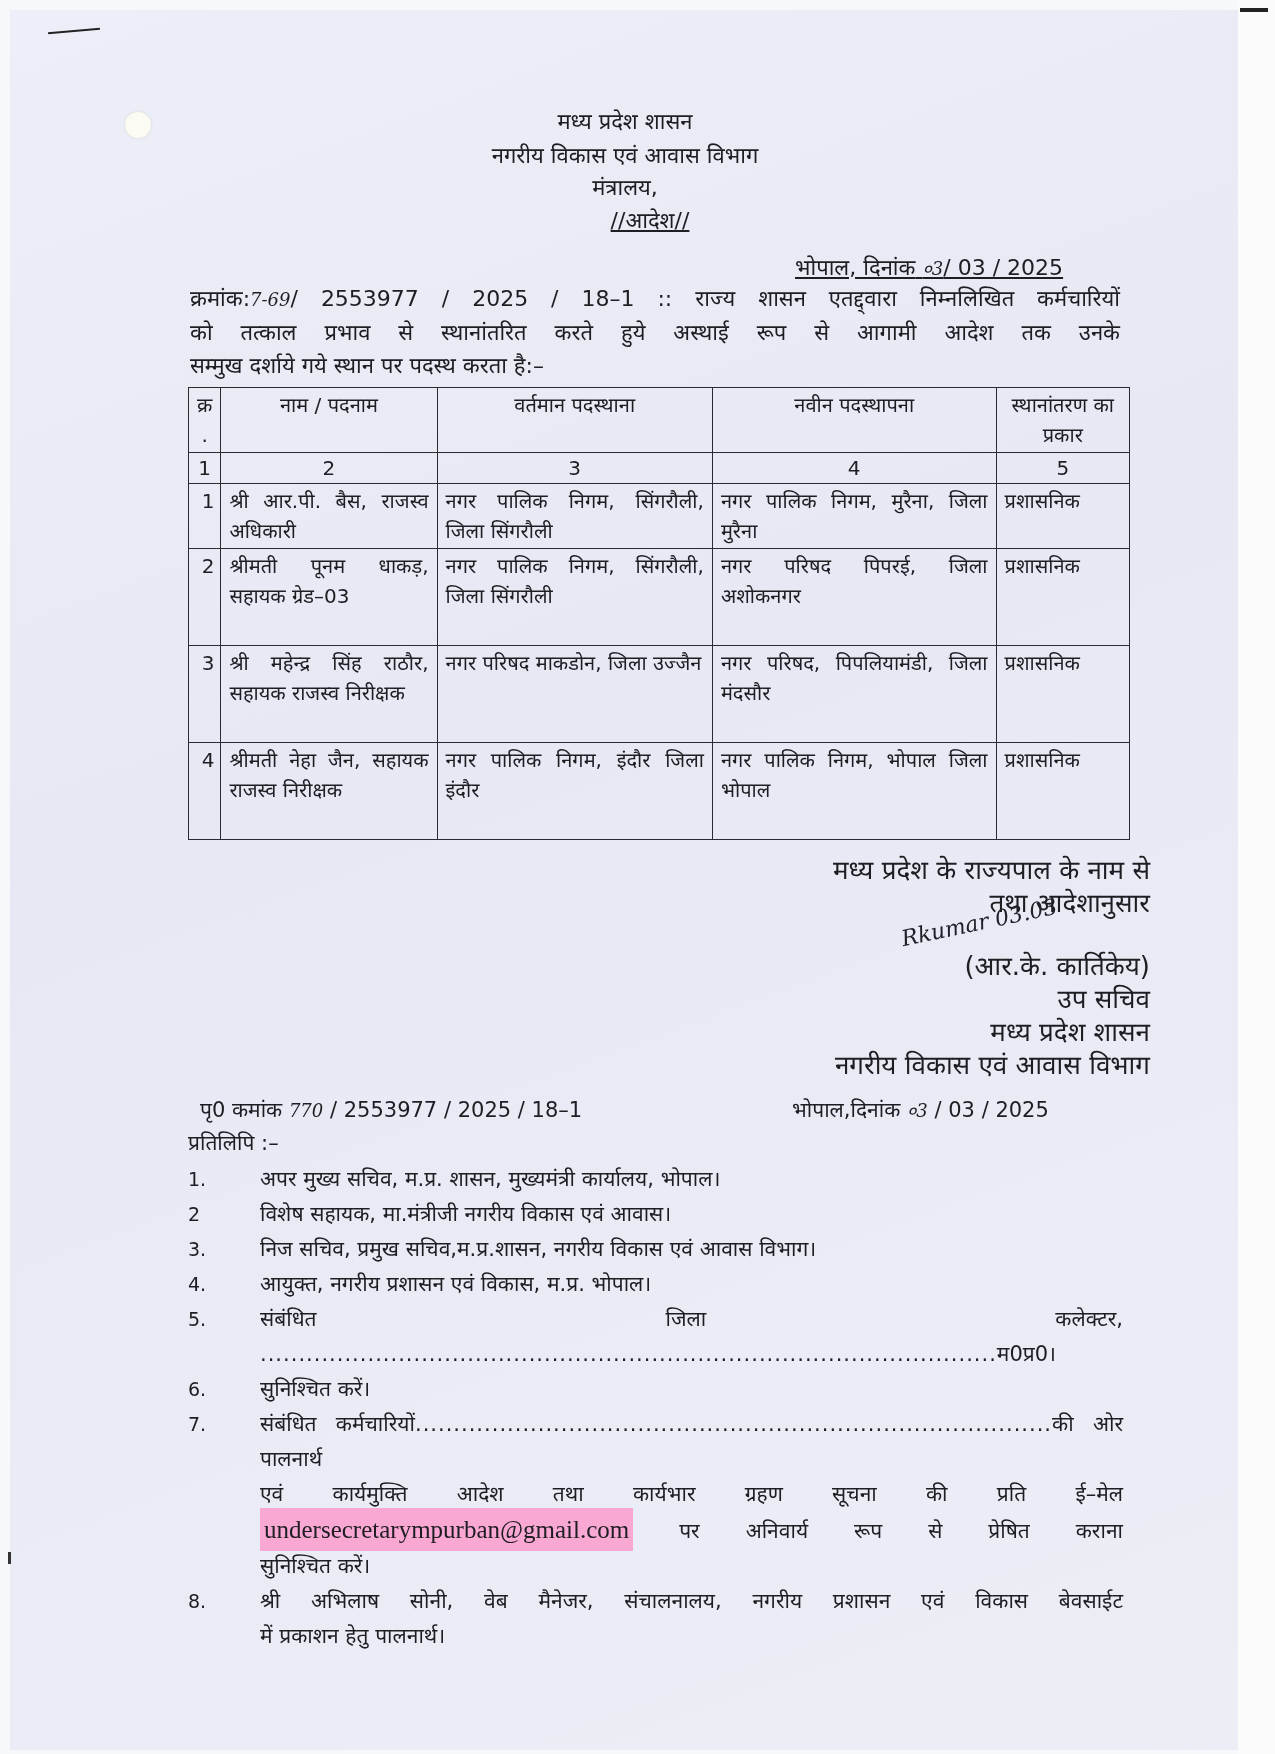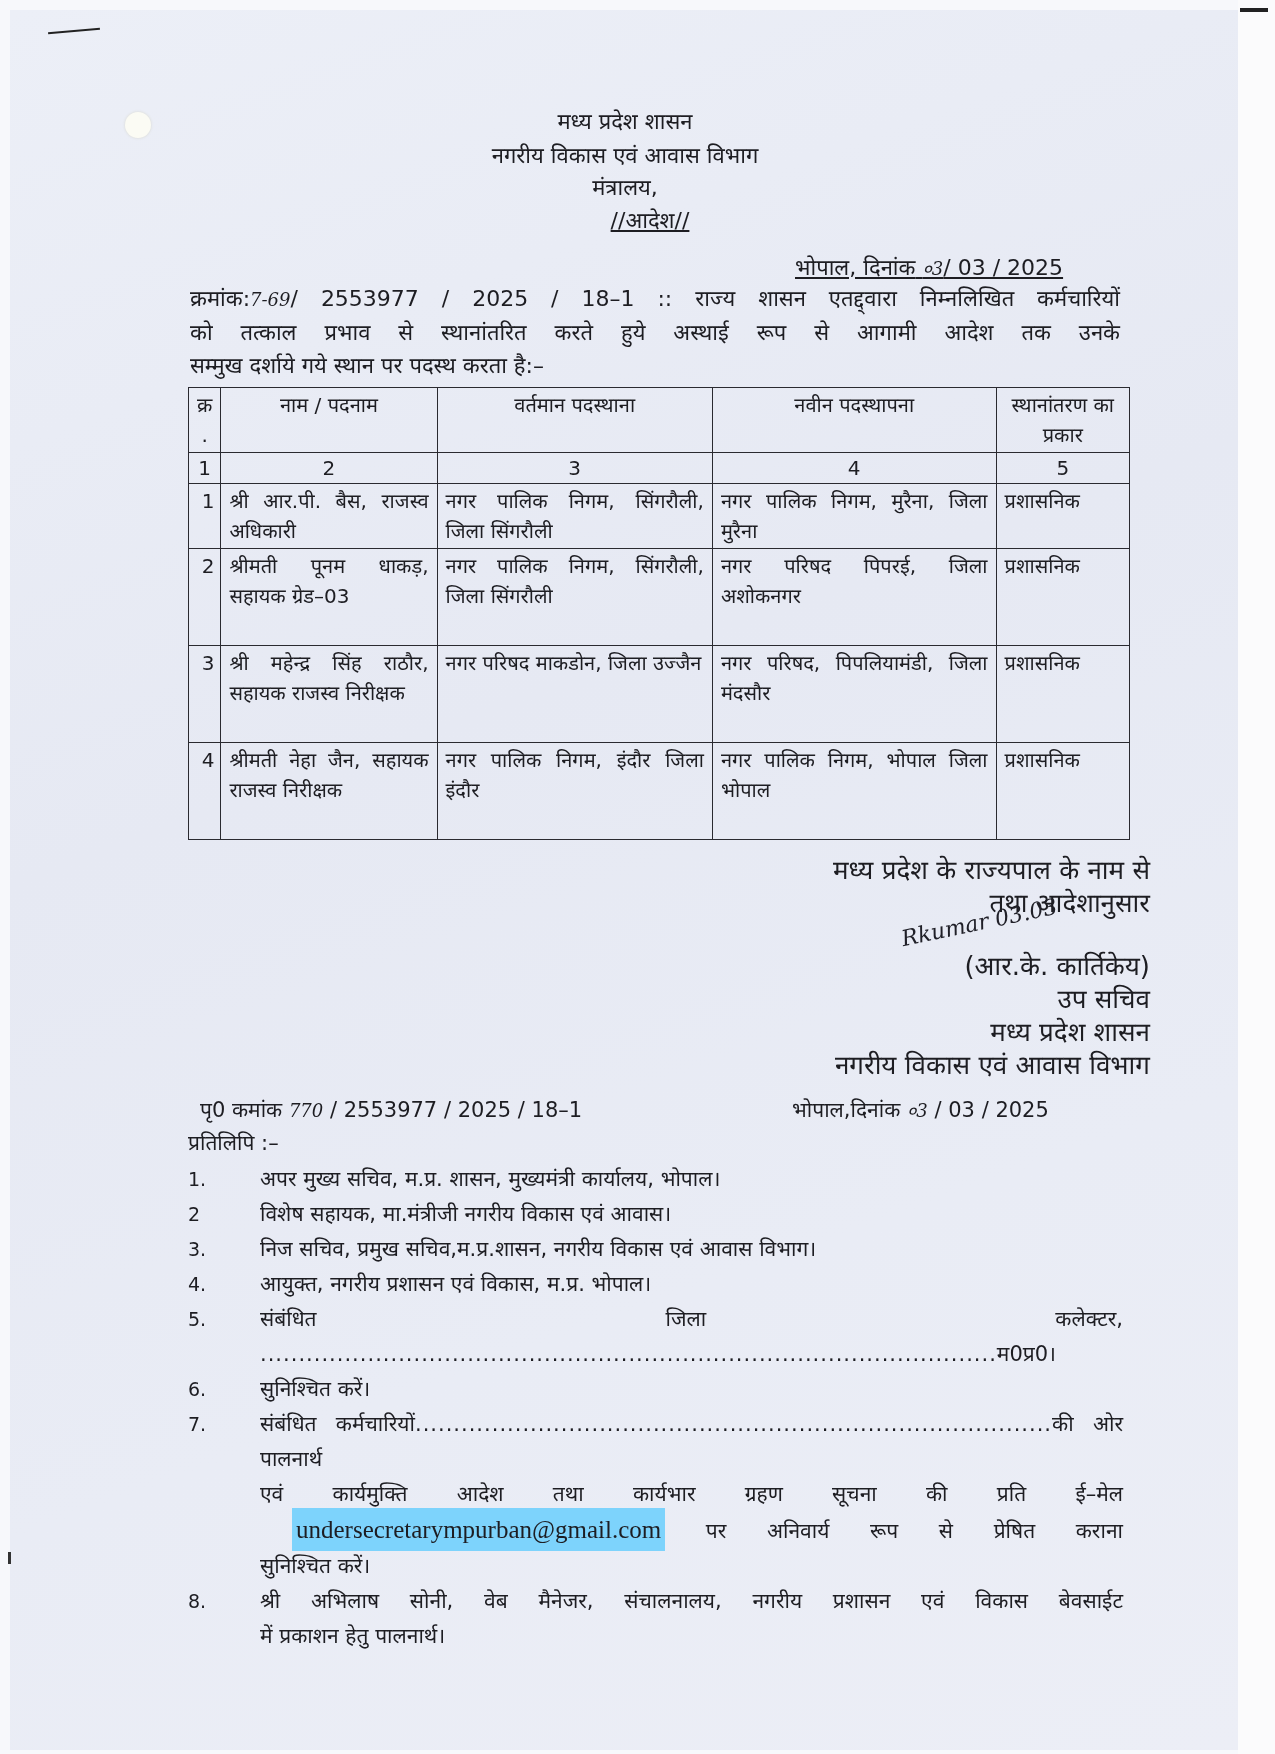--- a/index.html
+++ b/index.html
@@ -60,21 +60,21 @@
   .endorse { left: 200px; top: 1094px; font-size: 21px; }
   .endorse2 { left: 792px; top: 1094px; font-size: 21px; }
   .copy-label { left: 188px; top: 1127px; font-size: 21px; }
 
   .clist { position: absolute; left: 188px; width: 935px; font-size: 21px; line-height: 35px; }
   .citem { position: relative; padding-left: 72px; }
   .citem .num { position: absolute; left: 0; top: 0; font-size: 19px; }
   .citem .body { display: block; text-align: justify; }
   .dots { letter-spacing: 1px; }
   .line-j { display: block; text-align: justify; text-align-last: justify; }
-  .email { font-family: "Liberation Serif", serif; font-size: 25px; background: #7dd3fc; padding: 8px 4px; margin-left: 32px; }
+  .email { font-family: "Liberation Serif", serif; font-size: 25px; background: #f9a8d4; padding: 8px 4px; }
 </style>
 </head>
 <body>
 
 <div class="paper"></div>
 <div class="margin-strip"></div>
 <div class="corner-mark"></div>
 <div class="pen-mark"></div>
 <div class="punch-hole"></div>
 <div class="edge-mark"></div>

